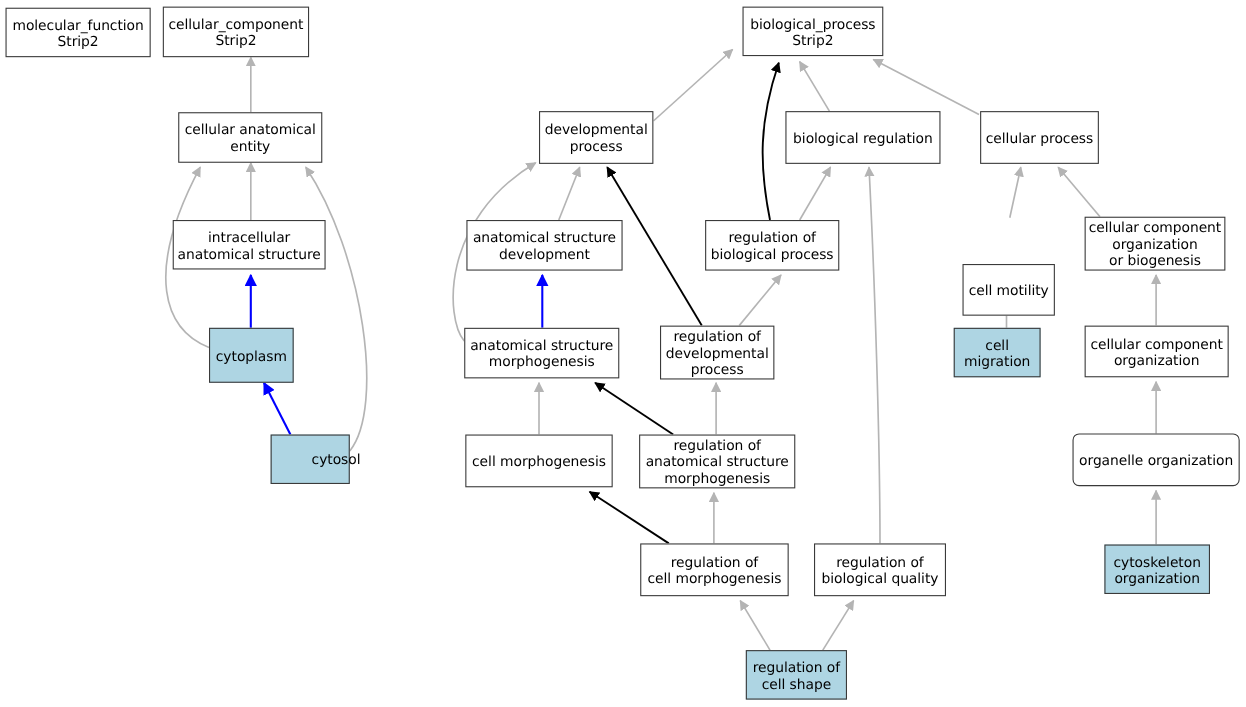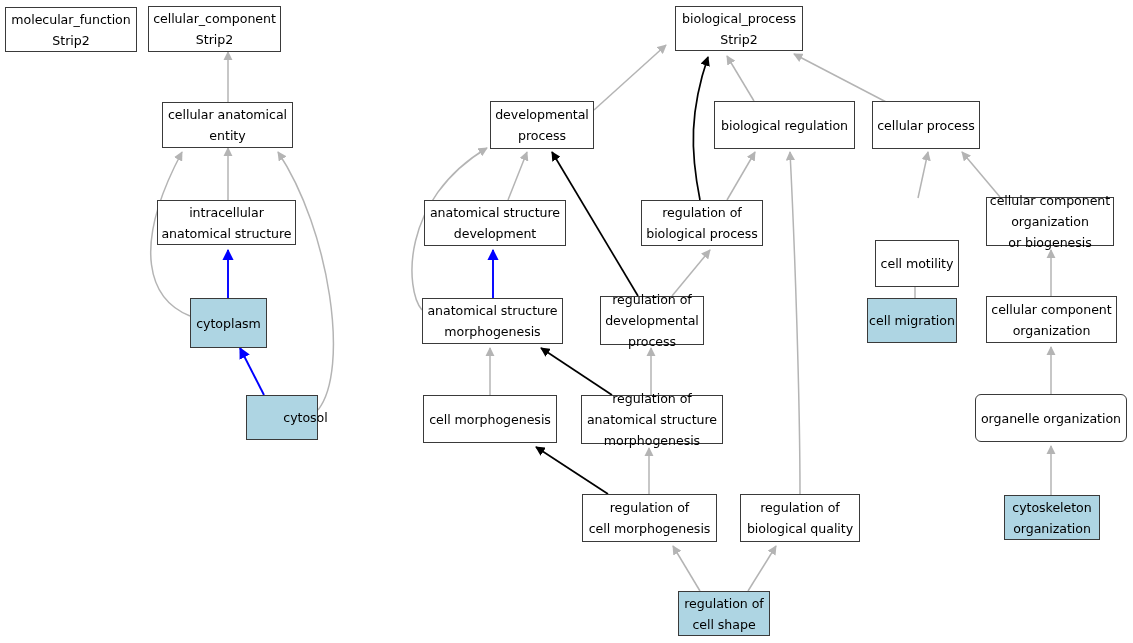--- a/index.html
+++ b/index.html
@@ -29,21 +29,21 @@
   .node {
     position: absolute;
     box-sizing: border-box;
     border: 1.4px solid #3a3a3a;
     background: #ffffff;
     display: flex;
     align-items: center;
     justify-content: center;
     text-align: center;
     font-size: 12.6px;
-    line-height: 21px;
+    line-height: 15px;
     color: #000000;
     white-space: pre-line;
     letter-spacing: -0.05px;
   }
   .node.highlight {
     background: #aed5e3;
   }
 </style>
 </head>
 <body>
@@ -99,38 +99,38 @@
 Strip2</div>
       <div class="node" style="left: 148px; top: 6px; width: 133px; height: 46px;">cellular_component
 Strip2</div>
       <div class="node" style="left: 666px; top: 6px; width: 128px; height: 45px; margin-left: 9px;">biological_process
 Strip2</div>
       <div class="node" style="left: 162px; top: 102px; width: 131px; height: 46px;">cellular anatomical
 entity</div>
       <div class="node" style="left: 490px; top: 101px; width: 104px; height: 48px;">developmental
 process</div>
       <div class="node" style="left: 714px; top: 101px; width: 141px; height: 48px;">biological regulation</div>
-      <div class="node" style="left: 872px; top: 101px; width: 108px; height: 48px;">cellular process</div>
+      <div class="node" style="left: 891px; top: 101px; width: 108px; height: 48px;">cellular process</div>
       <div class="node" style="left: 157px; top: 200px; width: 139px; height: 45px;">intracellular
 anatomical structure</div>
       <div class="node" style="left: 424px; top: 200px; width: 142px; height: 46px;">anatomical structure
 development</div>
       <div class="node" style="left: 641px; top: 200px; width: 122px; height: 46px;">regulation of
 biological process</div>
       <div class="node" style="left: 875px; top: 198px; width: 84px; height: 47px; margin-top: 42px;">cell motility</div>
       <div class="node" style="left: 986px; top: 197px; width: 128px; height: 49px;">cellular component
 organization
 or biogenesis</div>
       <div class="node highlight" style="left: 190px; top: 298px; width: 77px; height: 50px;">cytoplasm</div>
       <div class="node" style="left: 422px; top: 298px; width: 141px; height: 46px;">anatomical structure
 morphogenesis</div>
       <div class="node" style="left: 600px; top: 296px; width: 104px; height: 49px;">regulation of
 developmental
 process</div>
-      <div class="node highlight" style="left: 867px; top: 298px; width: 90px; height: 45px;">cell migration</div>
+      <div class="node highlight" style="left: 867px; top: 298px; width: 79px; height: 45px;">cell migration</div>
       <div class="node" style="left: 986px; top: 296px; width: 131px; height: 47px;">cellular component
 organization</div>
       <div class="node" style="left: 423px; top: 395px; width: 134px; height: 48px;">cell morphogenesis</div>
       <div class="node" style="left: 581px; top: 395px; width: 142px; height: 49px;">regulation of
 anatomical structure
 morphogenesis</div>
       <div class="node" style="left: 975px; top: 394px; width: 152px; height: 48px; border-radius: 6px;">organelle organization</div>
       <div class="node" style="left: 582px; top: 494px; width: 135px; height: 48px;">regulation of
 cell morphogenesis</div>
       <div class="node" style="left: 740px; top: 494px; width: 120px; height: 48px;">regulation of

